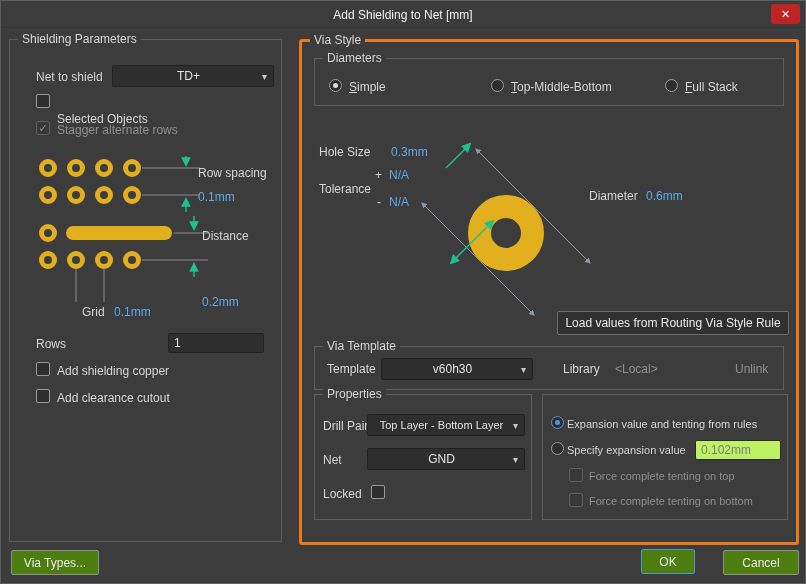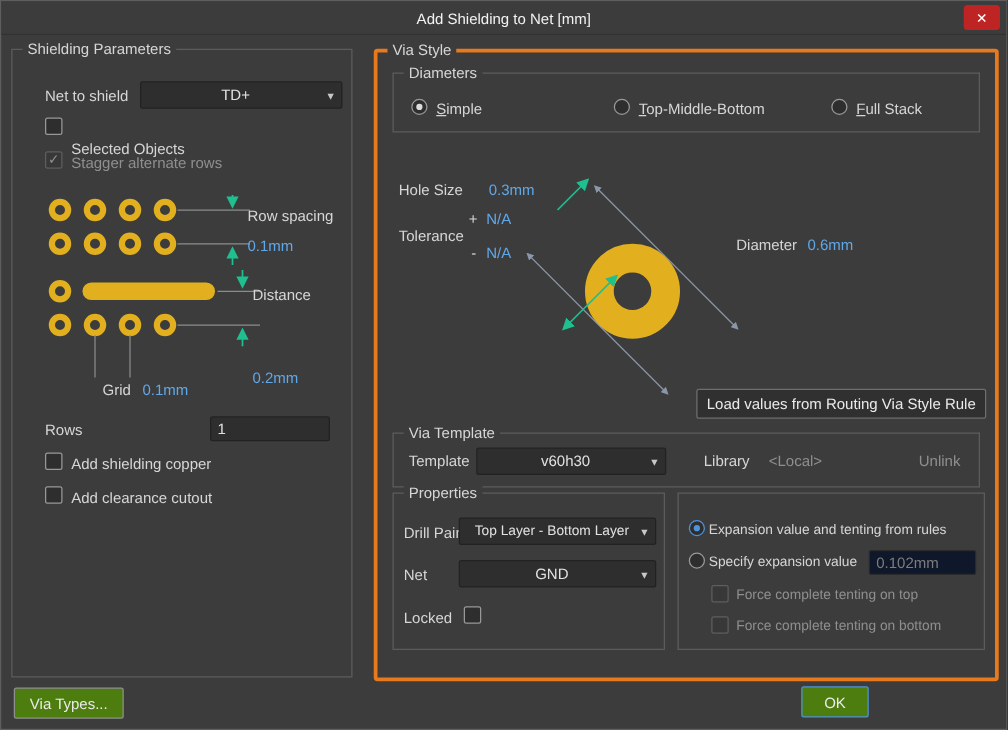--- a/index.html
+++ b/index.html
@@ -31,21 +31,21 @@
   .checkbox.checked::after { content:"✓"; }
   .checkbox.disabled { border-color:#5e5e5e; background:#383838; color:#909090; }
   .radio { position:absolute; width:13px; height:13px; border-radius:50%;
            background:#2e2e2e; border:1px solid #9a9a9a; }
   .radio.selected::after { content:""; position:absolute; left:3px; top:3px; width:5px; height:5px;
                            border-radius:50%; background:#dcdcdc; }
   .radio.blue { border-color:#4f94d8; }
   .radio.blue.selected::after { background:#4f94d8; }
   .textbox { position:absolute; height:20px; background:#2e2e2e; border:1px solid #222;
              color:#e0e0e0; font-size:12px; padding:0 5px; font-family:inherit; border-radius:2px; }
-  .textbox.disabled { color:#7d7d7d; background:#0f172a; border-color:#2a2a2a; }
+  .textbox.disabled { color:#7d7d7d; background:#bef264; border-color:#2a2a2a; }
   .btn { position:absolute; background:#4d7c0f; border:1px solid #8f8f8f; border-radius:2px;
          color:#eaeaea; font-size:12px; display:flex; align-items:center; justify-content:center; }
   .btn.primary { border-color:#4f94d8; }
   .btn.dark { background:#303030; border-color:#6e6e6e; }
   svg.overlay { position:absolute; }
 </style>
 </head>
 <body>
 
 <div class="dialog">
@@ -210,14 +210,17 @@
       <span class="lbl small muted" style="left:46px; top:100px;">Force complete tenting on bottom</span>
     </div>
   </div>
 
   <div class="btn" style="left:10px; top:549px; width:88px; height:25px;">
     <span>Via Types...</span>
   </div>
   <div class="btn primary" style="left:640px; top:548px; width:54px; height:25px;">
     <span>OK</span>
   </div>
+  <div class="btn" style="left:722px; top:549px; width:76px; height:25px;">
+    <span>Cancel</span>
+  </div>
 
 </div>
 
 </body></html>

